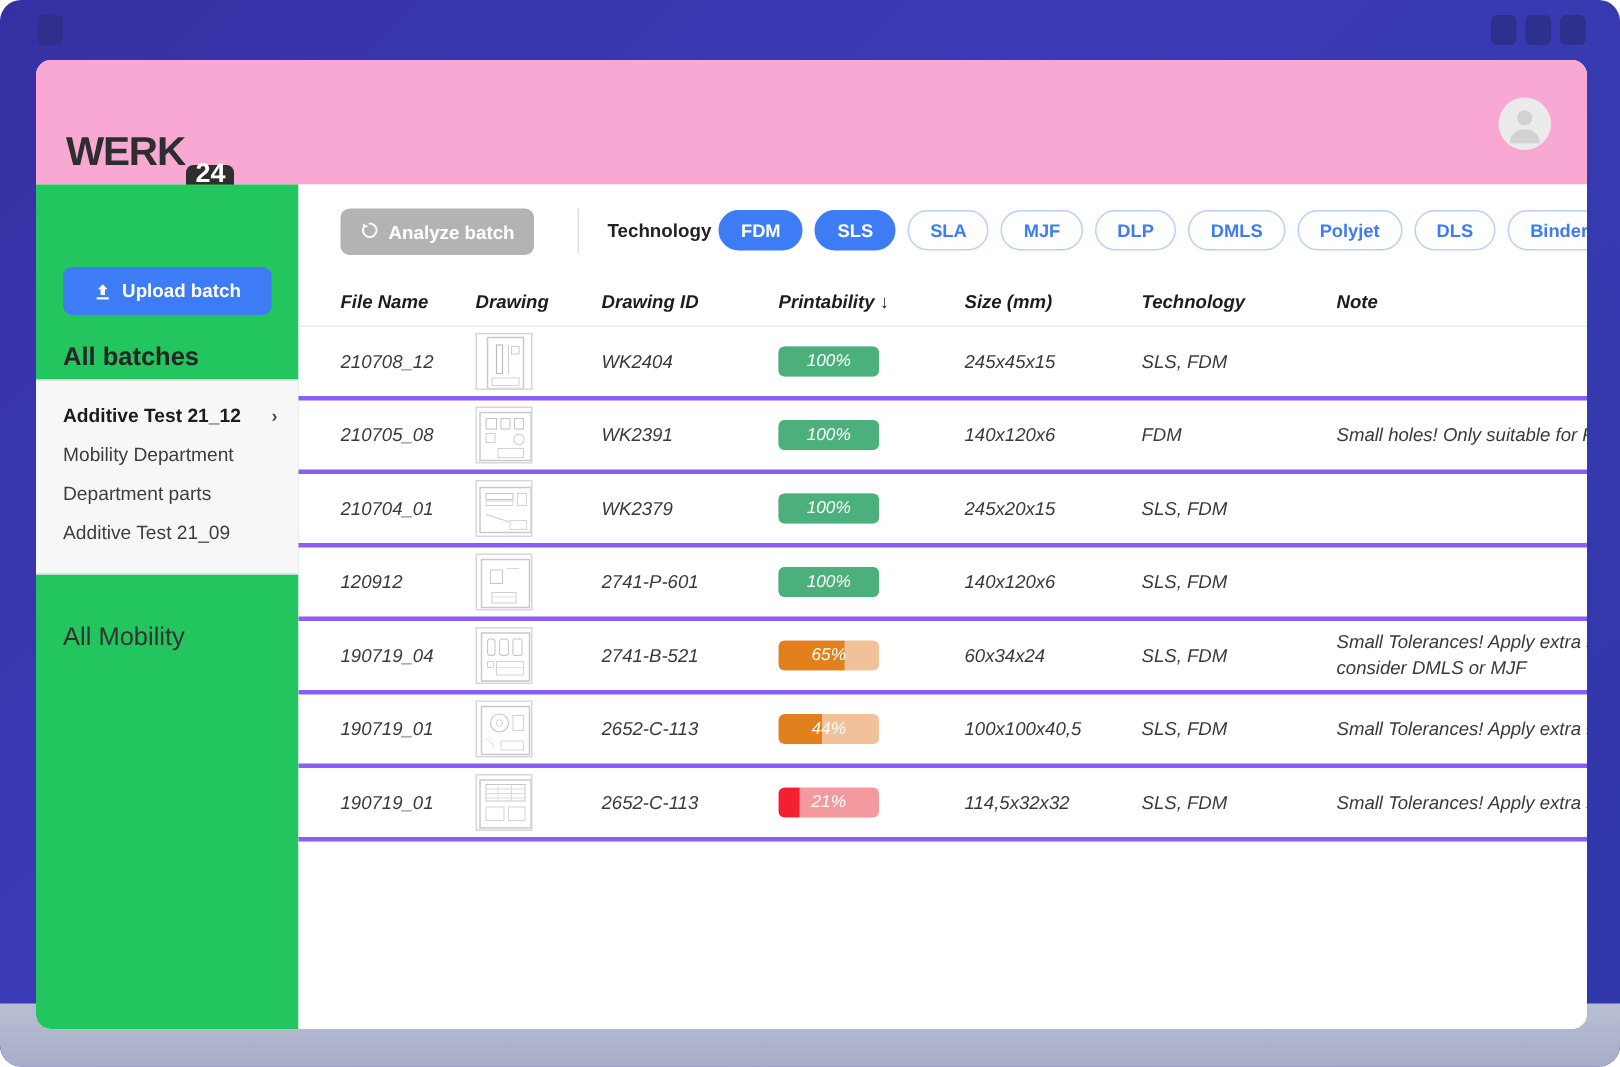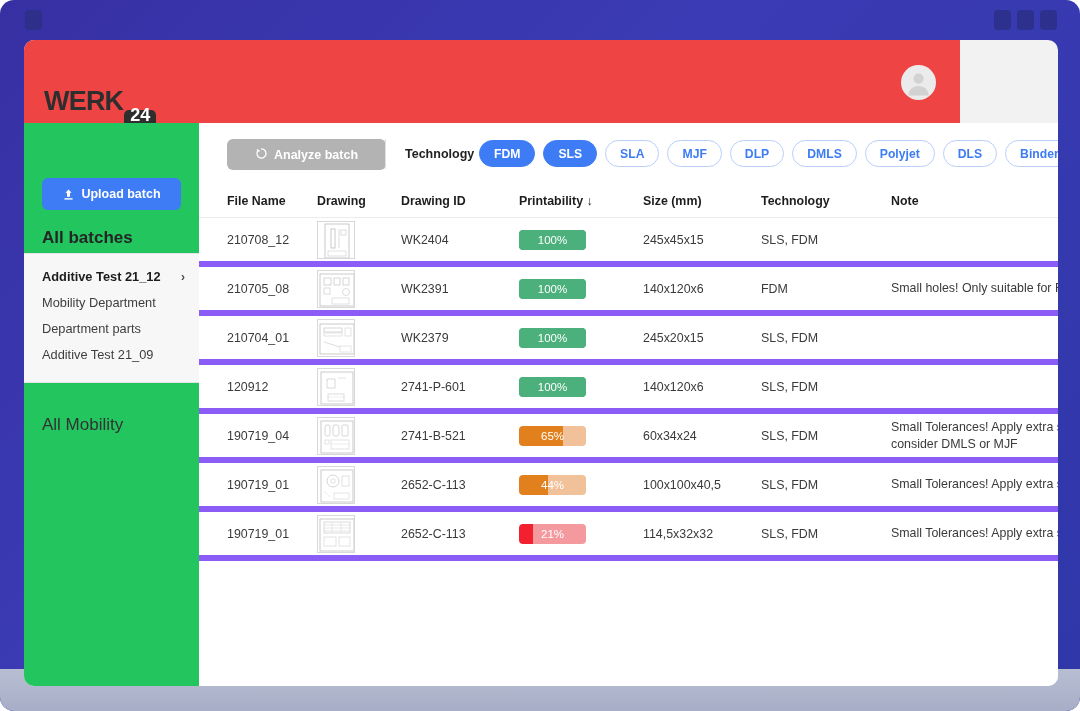--- a/index.html
+++ b/index.html
@@ -47,22 +47,22 @@
     left: 24px; top: 40px;
     width: 1034px; height: 646px;
     background: #f2f2f3;
     border-radius: 10px;
     overflow: hidden;
   }
 
   
   #header {
     position: absolute; left: 0; top: 0;
-    width: 936px; height: 83px;
-    background: #ef4444;
+    width: 1034px; height: 83px;
+    background: #f9a8d4;
   }
   #logo-wrap {
     position: absolute; left: 20px; top: 29px;
     display: flex; align-items: center; gap: 0px;
   }
   #logo-werk {
     font-size: 27px; font-weight: 700; letter-spacing: -0.8px;
     color: #2e2e2e;
   }
   #logo-24 {
@@ -136,21 +136,21 @@
   #main-panel {
     position: absolute; left: 175px; top: 83px;
     width: 859px; height: 563px;
     background: #ffffff;
   }
   #toolbar {
     position: absolute; left: 0; top: 0; width: 859px; height: 62px;
   }
   #analyze-batch-button {
     position: absolute; left: 28px; top: 16px;
-    height: 31px; padding: 0 28px;
+    height: 31px; padding: 0 13px;
     background: #b3b3b3; color: #ffffff;
     border: none; border-radius: 6px;
     font-size: 12.5px; font-weight: 700;
     display: flex; align-items: center; gap: 6px;
     cursor: pointer;
   }
   #toolbar-divider {
     position: absolute; left: 186px; top: 16px;
     width: 1px; height: 30px; background: #e0e0e2;
   }
@@ -175,29 +175,30 @@
   .tech-chip.off { background: #ffffff; color: #3d7cf4; border: 1px solid #b9cefb; }
 
   
   #table-area { position: absolute; left: 0; top: 62px; width: 859px; height: 501px; }
   .row-grid {
     display: grid;
     grid-template-columns: 72px 66px 100px 106px 100px 112px 240px 40px;
     column-gap: 18px;
     padding: 0 28px 0 28px;
     align-items: center;
+    font-style: italic;
   }
   #table-header {
     height: 33px;
     border-bottom: 1px solid #ececee;
     font-size: 12.4px; font-weight: 700; color: #1d1d1d;
   }
   .table-row {
     min-height: 49px;
-    border-bottom: 6px solid #8b5cf6;
+    border-bottom: 3px solid #8b5cf6;
     font-size: 12.4px; color: #3a3a3a;
     cursor: pointer;
   }
   .cell { overflow: hidden; }
   .cell-note { line-height: 1.35; }
 
   
   .thumb {
     width: 38px; height: 38px;
     background: #ffffff;

